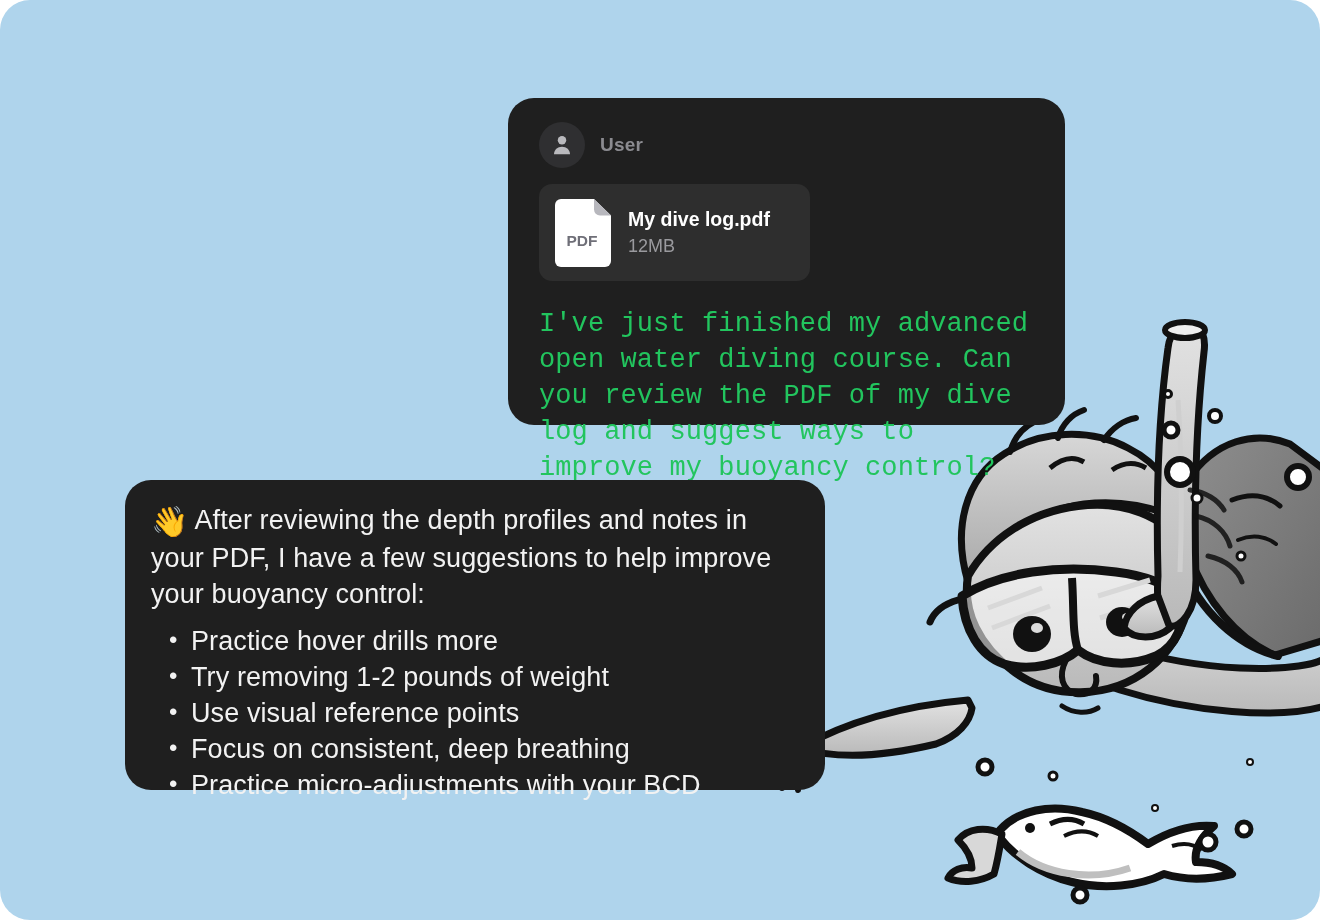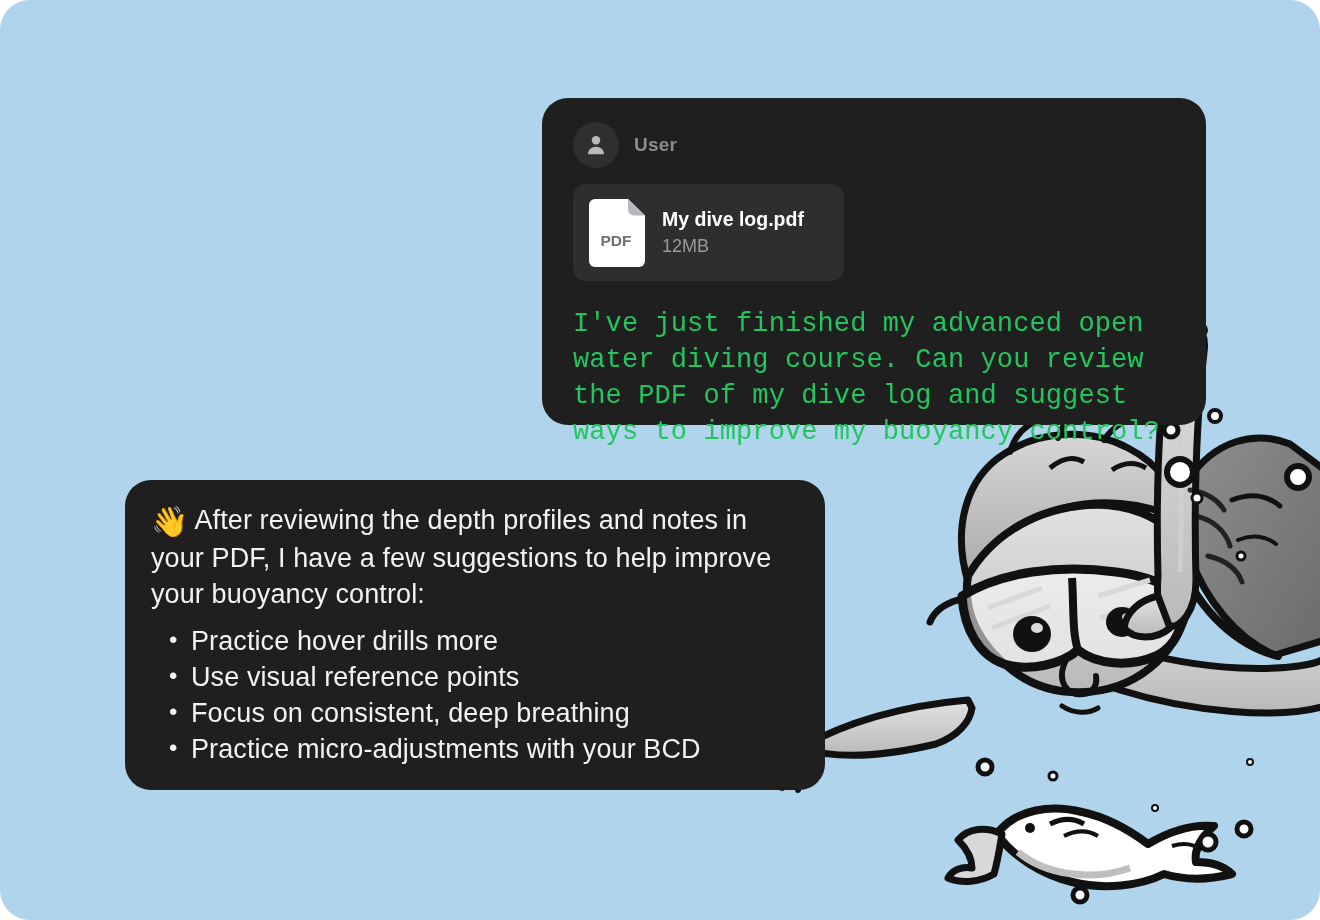--- a/index.html
+++ b/index.html
@@ -42,24 +42,23 @@
     position: absolute;
     background: #1f1f1f;
     border-radius: 26px;
     box-sizing: border-box;
   }
 
   
   #user-bubble {
     left: 508px;
     top: 98px;
-    width: 664px;
+    width: 557px;
     height: 327px;
     padding: 24px 28px 26px 31px;
-    margin-left: 34px;
   }
 
   .user-header {
     display: flex;
     align-items: center;
     gap: 15px;
     height: 46px;
   }
   .avatar {
     width: 46px;
@@ -361,20 +360,21 @@
 
       <div class="user-text">I've just finished my advanced open water diving course. Can you review the PDF of my dive log and suggest ways to improve my buoyancy control?</div>
     </div>
 
     <div class="bubble" id="assistant-bubble">
       <div class="assistant-body">
         <span class="wave-emoji">👋</span><span class="assistant-intro-text">After reviewing the depth profiles and notes in your PDF, I have a few suggestions to help improve your buoyancy control:</span>
       </div>
       <ul class="suggestions">
         <li>Practice hover drills more</li>
+        <li>Try removing 1-2 pounds of weight</li>
         <li>Use visual reference points</li>
         <li>Focus on consistent, deep breathing</li>
         <li>Practice micro-adjustments with your BCD</li>
       </ul>
     </div>
 
   </div>
 </div>
 
 </body></html>

